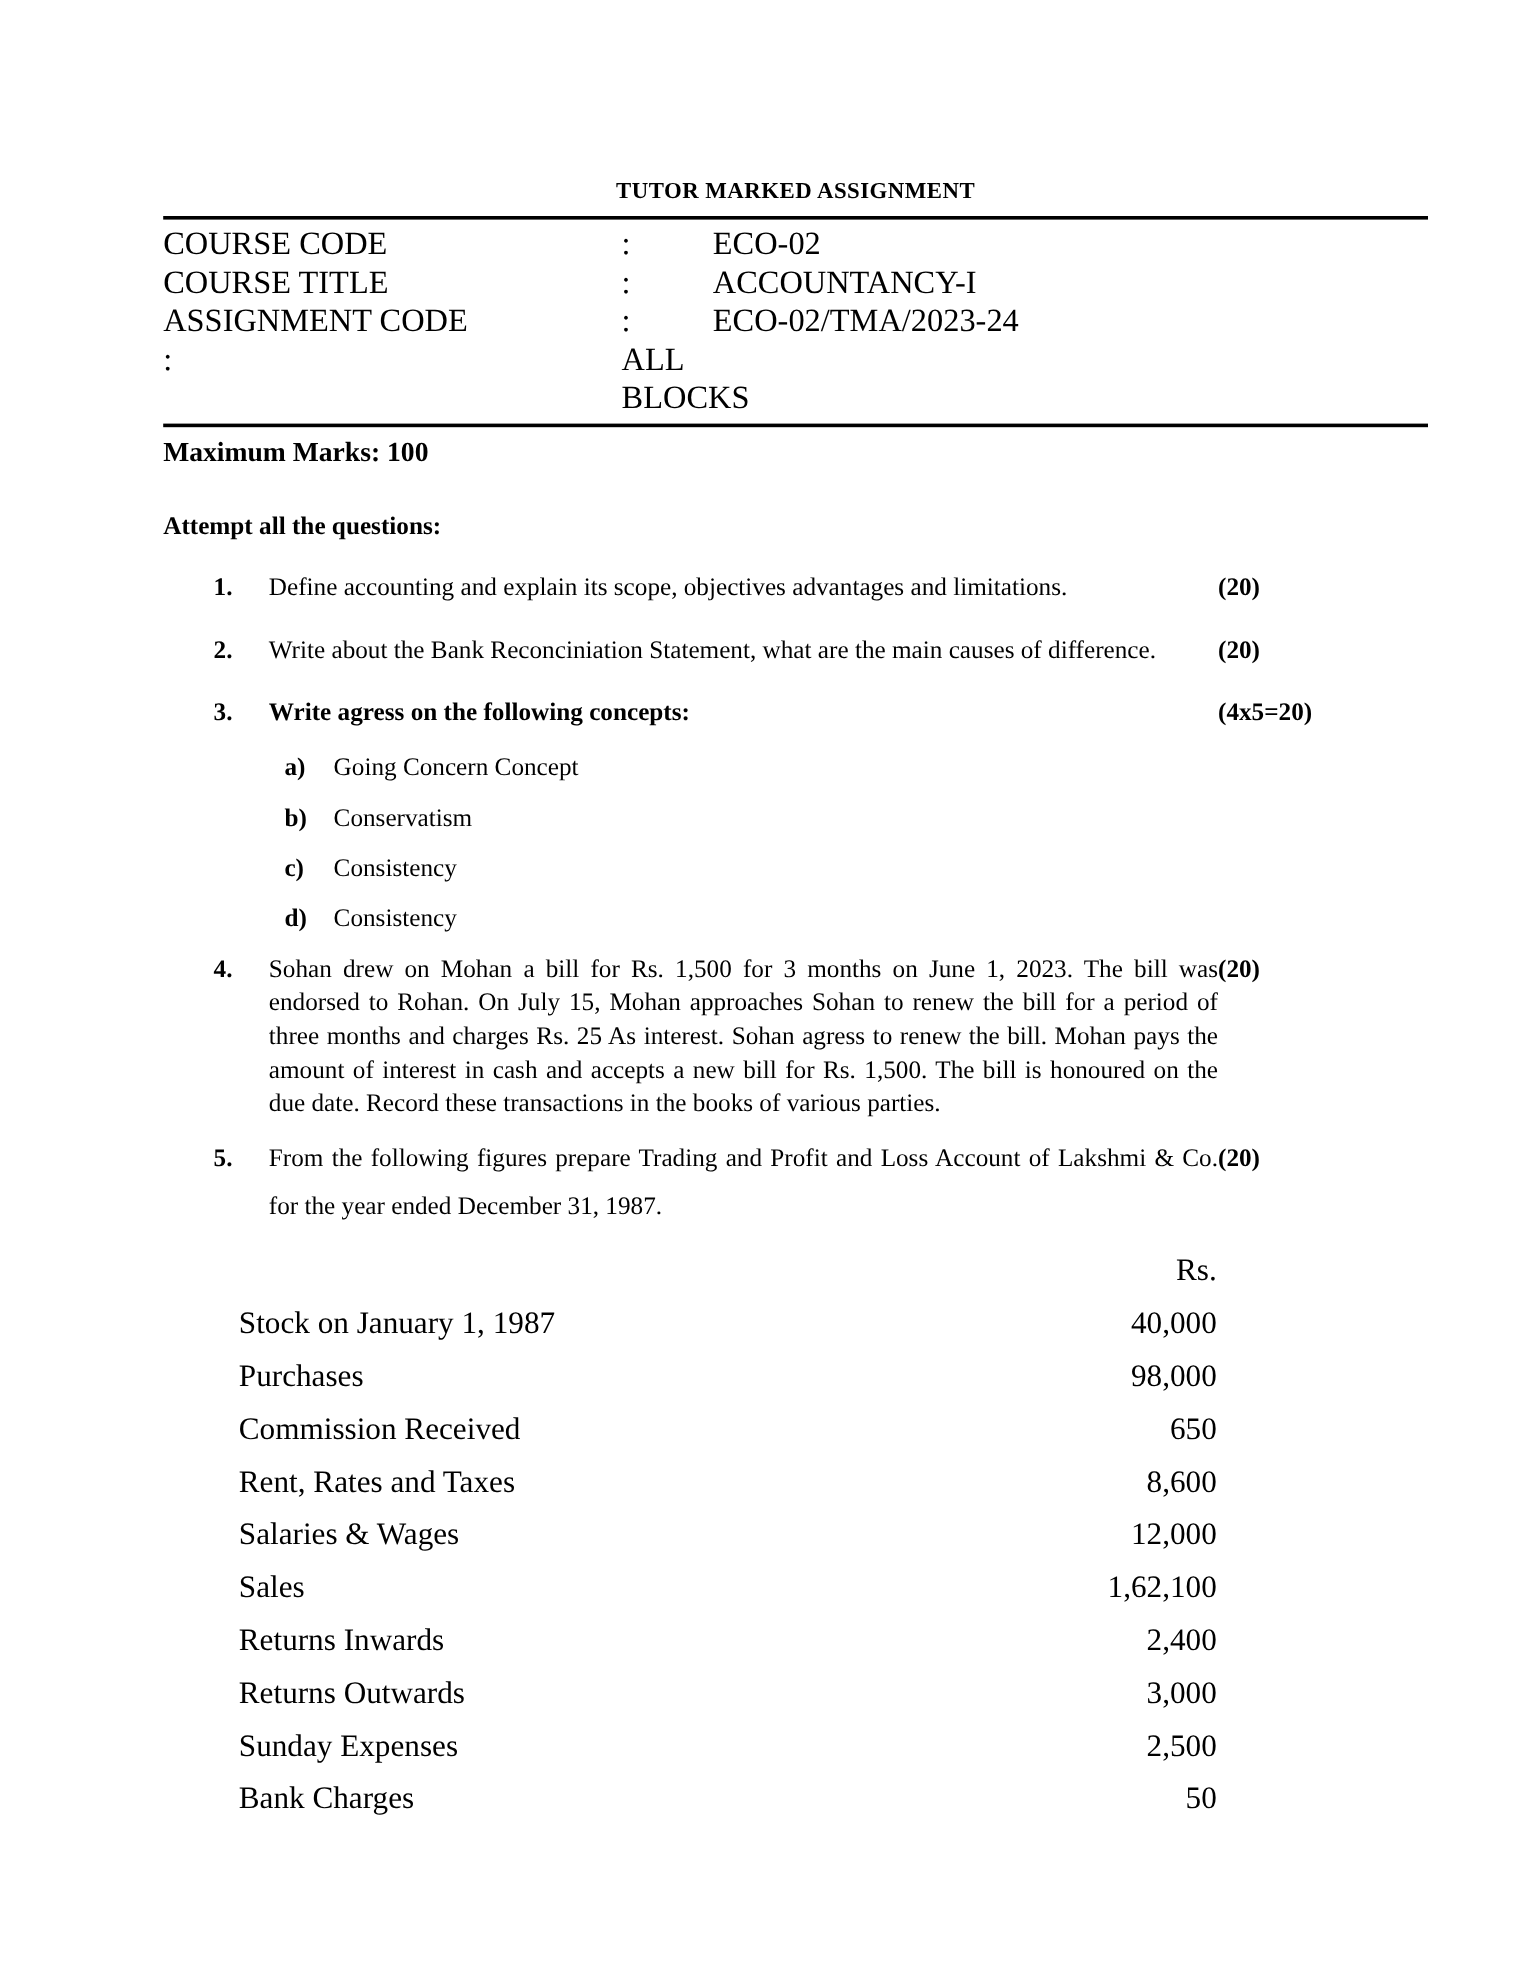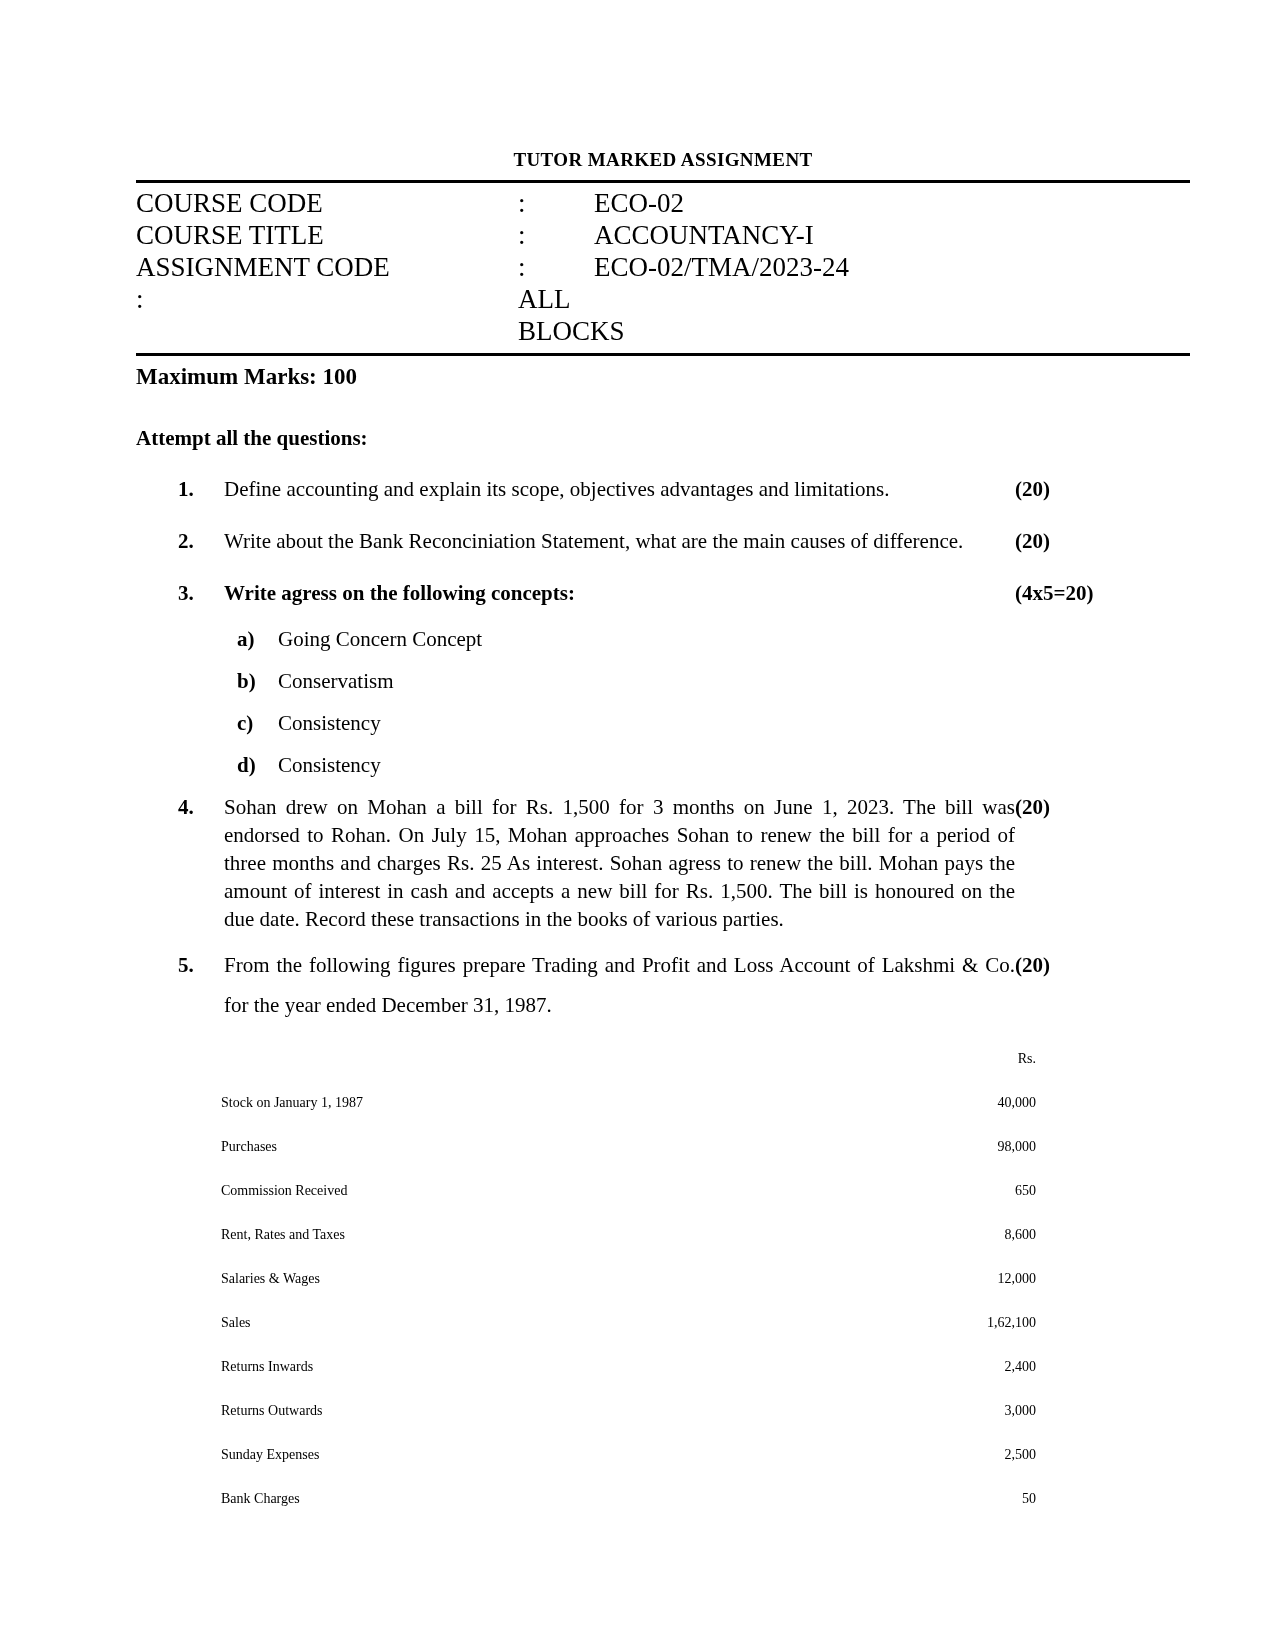--- a/index.html
+++ b/index.html
@@ -58,21 +58,21 @@
   .lh-wide .q-num, .lh-wide .q-text, .lh-wide .q-marks { line-height: 40px; }
   .lh-tight .q-num, .lh-tight .q-text, .lh-tight .q-marks { line-height: 28px; }
   .bold { font-weight: bold; }
 
   .subitems { margin: 2px 0 12px 0; }
   .sub-row { display: flex; line-height: 28px; margin-bottom: 14px; }
   .sub-label { flex: none; width: 41px; margin-left: 101px; font-weight: bold; }
   .sub-text { flex: none; }
 
   
-  .fig-table { margin-left: 85px; width: 815px; font-size: 14px; }
+  .fig-table { margin-left: 63px; width: 815px; font-size: 26px; }
   .fig-header { text-align: right; line-height: 44px; }
   .fig-row { display: flex; justify-content: space-between; line-height: 44px; }
   .fig-item { text-align: left; }
   .fig-amount { text-align: right; font-family: Liberation Serif, serif; }
 </style>
 </head>
 <body>
 
 <div class="page">
   <div class="doc">

